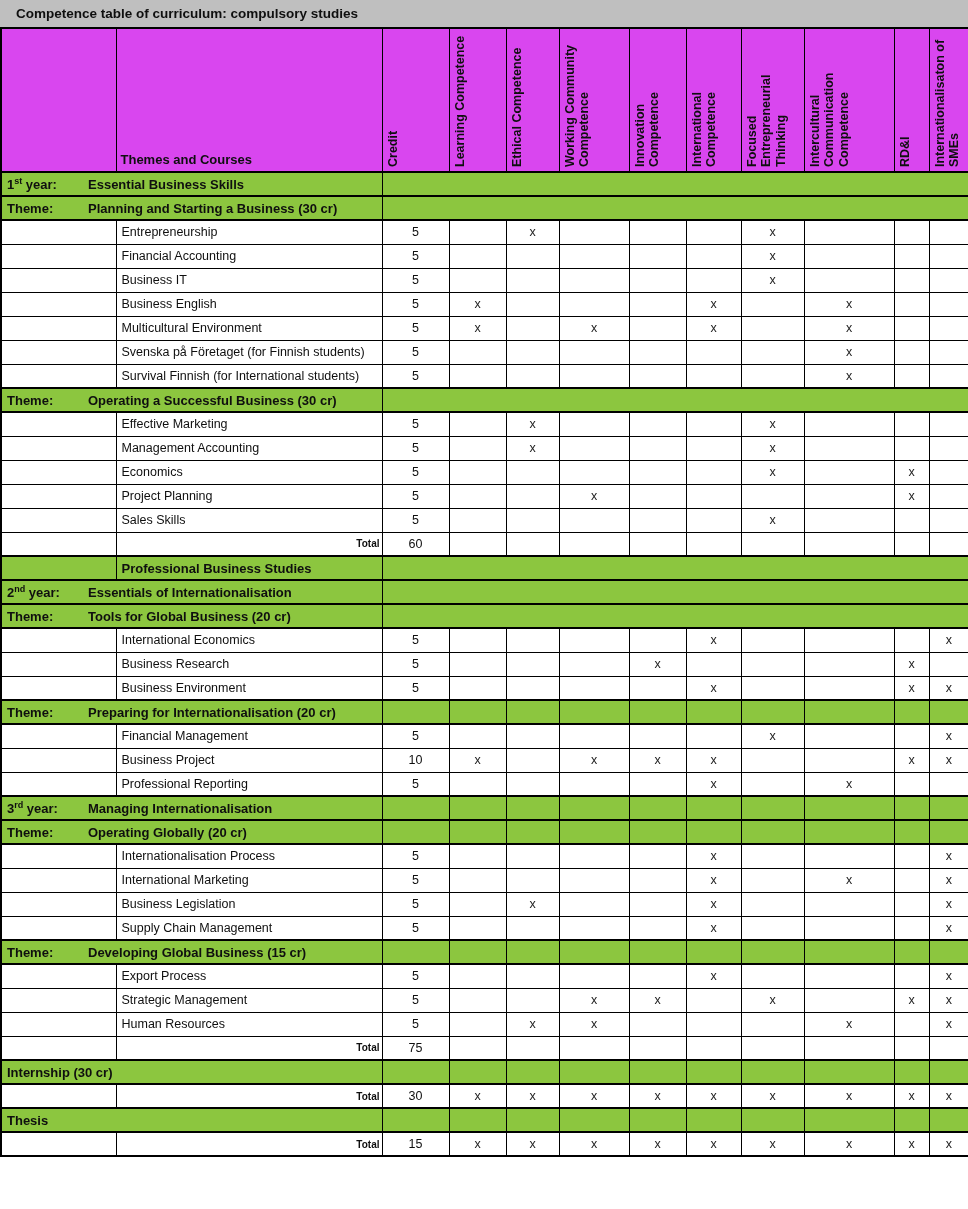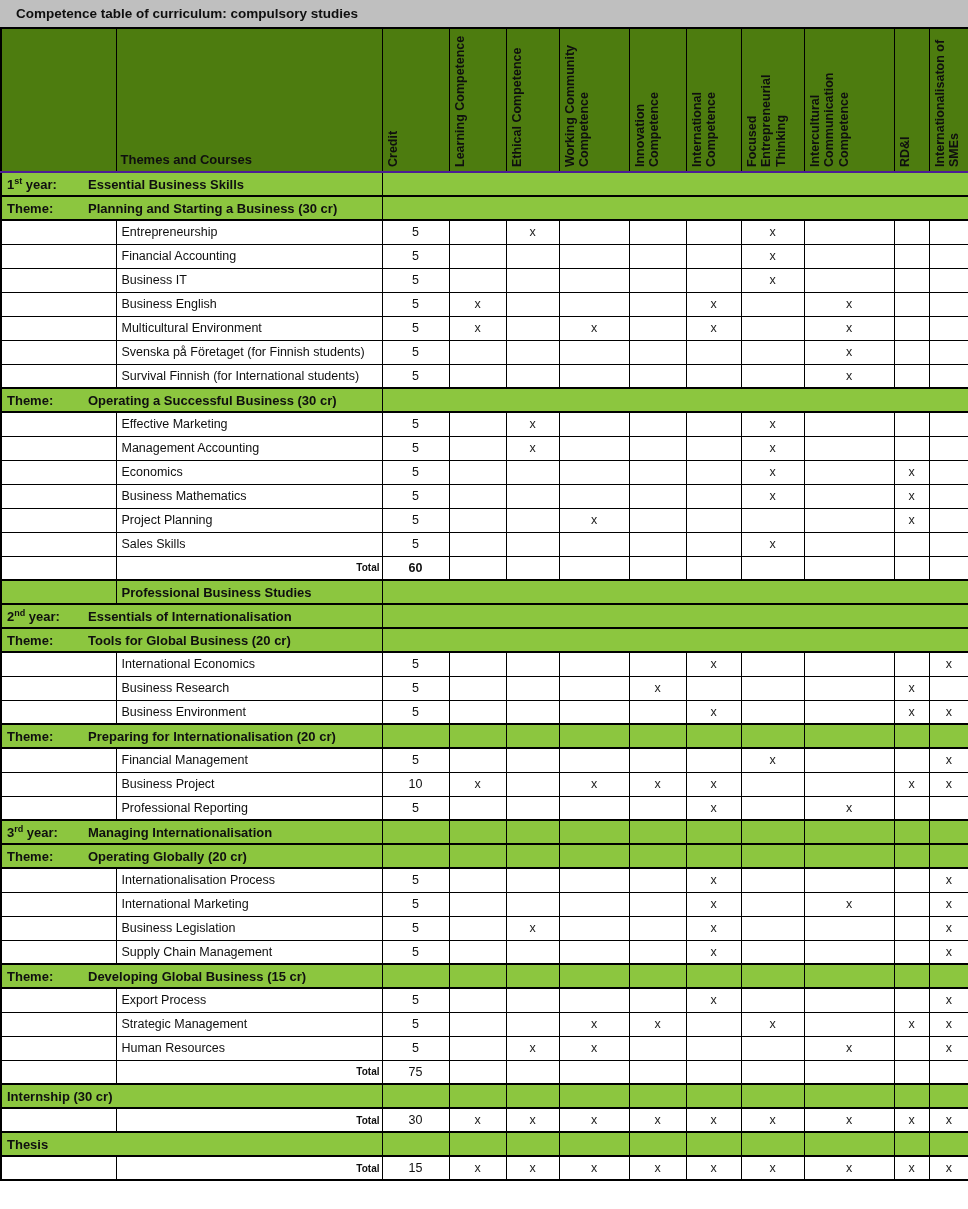--- a/index.html
+++ b/index.html
@@ -14,40 +14,40 @@
   table {
     border-collapse:collapse; table-layout:fixed;
     width:968px; border:2px solid #000;
   }
   td {
     border:1px solid #000; padding:0; font-size:12.5px;
     overflow:hidden; white-space:nowrap; vertical-align:middle;
   }
   tr.data-row { height:24px;border-radius:12px; }
   tr.header-row { height:144px; }
-  tr.header-row td { background:#4d7c0f; border-bottom:2px solid #4c1d95; vertical-align:bottom;margin-left:24px; }
+  tr.header-row td { background:#d946ef; border-bottom:2px solid #000000; vertical-align:bottom;margin-left:24px; }
 
   .vwrap {
     writing-mode:vertical-rl; transform:rotate(180deg);
     white-space:normal; overflow-wrap:normal;
     height:132px; line-height:1.15;
     font-weight:bold; font-size:12.5px;
     margin:0 0 4px 3px;
   }
   td.hdr-themes { font-weight:bold; font-size:13px; padding:0 0 4px 4px; }
 
   tr.green-row td { background:#8CC63F; border-top:2px solid #000; border-bottom:2px solid #000; }
   tr.green-row td.lbl { font-weight:bold; font-size:13px; padding-left:5px; }
   .prefix { display:inline-block; width:81px; }
   sup { font-size:9px; }
 
   td.course { padding-left:5px; }
   td.total-lbl { font-weight:bold; font-size:10px; text-align:right; padding-right:2px; }
   td.num { text-align:center; }
-  td.num.bold { font-weight:bold; }
+  td.num.bold { font-weight:normal; }
   td.mark { text-align:center; color:#222; }
 </style>
 </head>
 <body>
 
 <div class="titlebar">Competence table of curriculum: compulsory studies</div>
 
 <table id="curriculum-table">
   <colgroup>
     <col style="width:115px">
@@ -245,34 +245,20 @@
         <td class="mark"></td>
         <td class="mark"></td>
         <td class="mark"></td>
         <td class="mark">x</td>
         <td class="mark"></td>
         <td class="mark">x</td>
         <td class="mark"></td>
       </tr>
       <tr class="data-row">
         <td></td>
-        <td class="course">Business Mathematics</td>
-        <td class="num">5</td>
-        <td class="mark"></td>
-        <td class="mark"></td>
-        <td class="mark"></td>
-        <td class="mark"></td>
-        <td class="mark"></td>
-        <td class="mark">x</td>
-        <td class="mark"></td>
-        <td class="mark">x</td>
-        <td class="mark"></td>
-      </tr>
-      <tr class="data-row">
-        <td></td>
         <td class="course">Project Planning</td>
         <td class="num">5</td>
         <td class="mark"></td>
         <td class="mark"></td>
         <td class="mark">x</td>
         <td class="mark"></td>
         <td class="mark"></td>
         <td class="mark"></td>
         <td class="mark"></td>
         <td class="mark">x</td>

